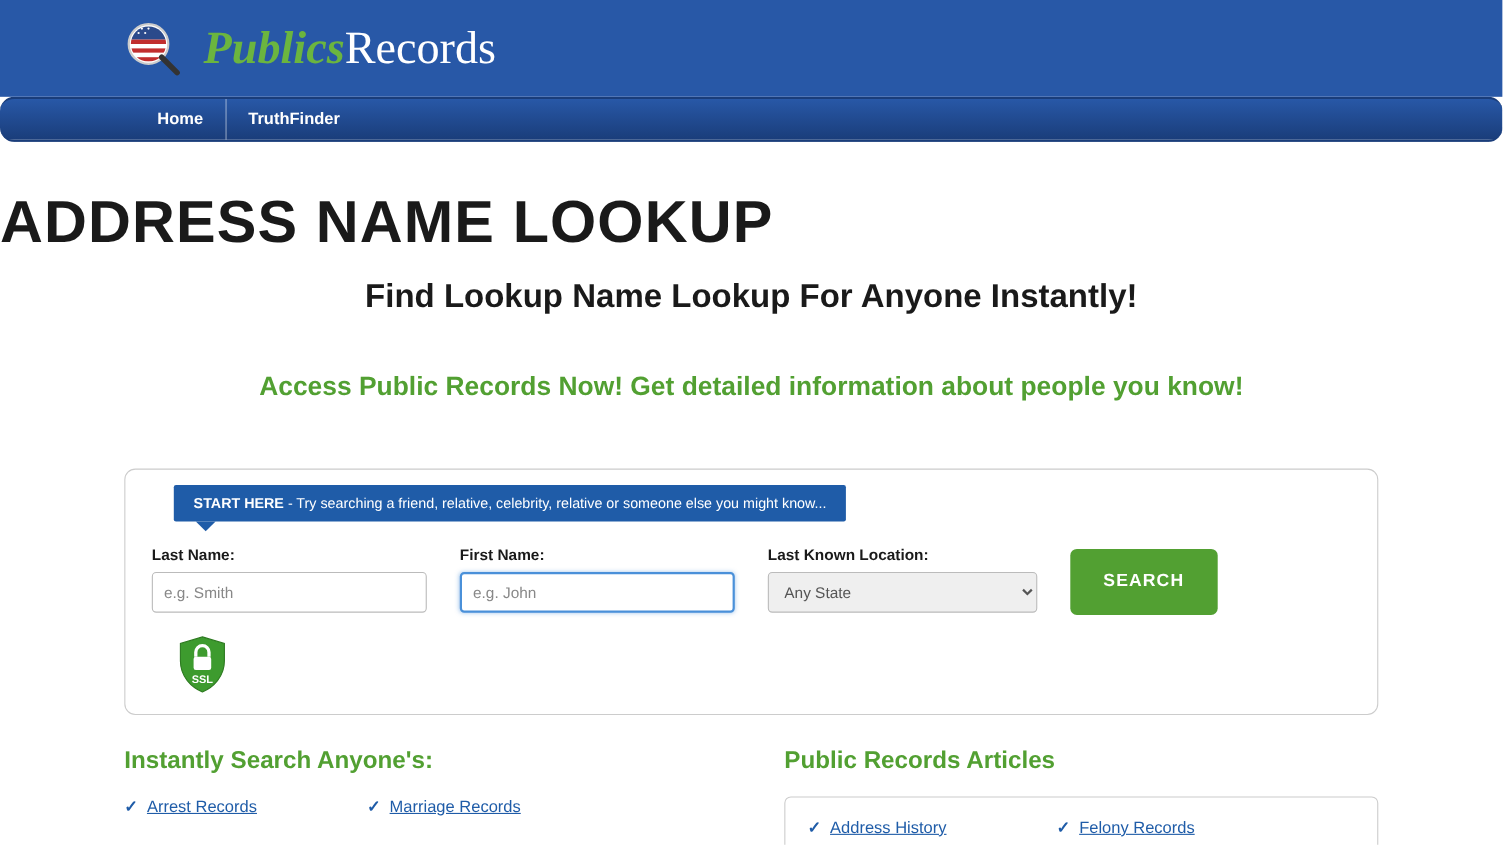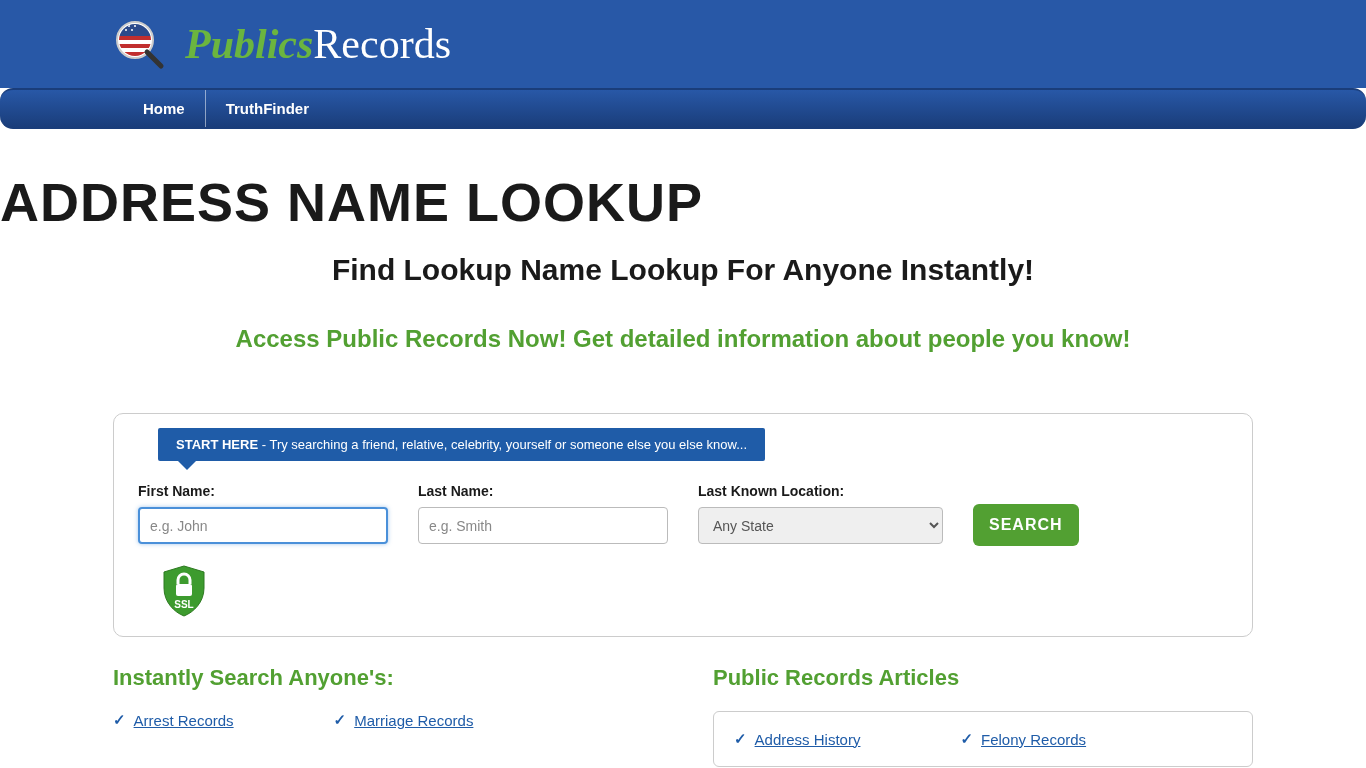--- a/index.html
+++ b/index.html
@@ -84,21 +84,21 @@
       font-size: 30px;
       font-weight: 900;
       color: #1a1a1a;
       margin-top: 20px;
     }
     .tagline {
       text-align: center;
       font-size: 24px;
       font-weight: bold;
       color: #52a032;
-      margin-top: 38px;
+      margin-top: 51px;
     }
     .search-box {
       border: 1.5px solid #ccc;
       border-radius: 10px;
       margin: 60px auto 0;
       padding: 14px 24px 18px;
       width: 1140px;
       position: relative;
     }
     .start-here {
@@ -164,22 +164,22 @@
     .fg-loc {
       width: 245px;
     }
     .search-btn {
       background: #52a032;
       color: #fff;
       border: none;
       border-radius: 6px;
       font-size: 16px;
       font-weight: bold;
-      padding: 12px 16px;
-      height: 42px;
+      padding: 12px 30px;
+      height: 60px;
       cursor: pointer;
       letter-spacing: 1px;
       margin-bottom: -2px;
     }
     .ssl-badge {
       margin-top: 18px;
       margin-left: 18px;
       width: 56px;
       height: 56px;
       position: relative;
@@ -268,30 +268,30 @@
     <div class="nav-item">TruthFinder</div>
   </div>
 </div>
 
 <h1 class="main-title">ADDRESS NAME LOOKUP</h1>
 <h2 class="sub-title">Find Lookup Name Lookup For Anyone Instantly!</h2>
 <div class="tagline">Access Public Records Now! Get detailed information about people you know!</div>
 
 <div class="search-box">
   <div class="start-here">
-    <b>START HERE</b><span> - Try searching a friend, relative, celebrity, yourself or someone else you else know...</span>
+    <b>START HERE</b><span> - Try searching a friend, relative, celebrity, relative or someone else you might know...</span>
   </div>
   <div class="form-row">
+    <div class="form-group fg-last">
+      <label>Last Name:</label>
+      <input type="text" placeholder="e.g. Smith" style="">
+    </div>
     <div class="form-group fg-first">
       <label>First Name:</label>
       <input type="text" placeholder="e.g. John" style="">
-    </div>
-    <div class="form-group fg-last">
-      <label>Last Name:</label>
-      <input type="text" placeholder="e.g. Smith" style="">
     </div>
     <div class="form-group fg-loc">
       <label>Last Known Location:</label>
       <select>
         <option>Any State</option>
       </select>
     </div>
     <button class="search-btn">SEARCH</button>
   </div>
   <div class="ssl-badge">

